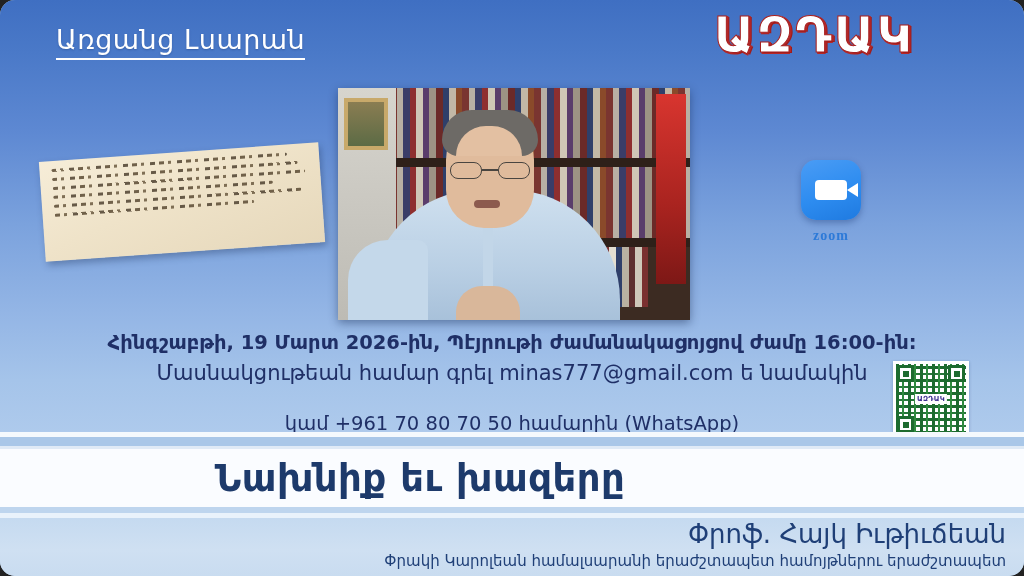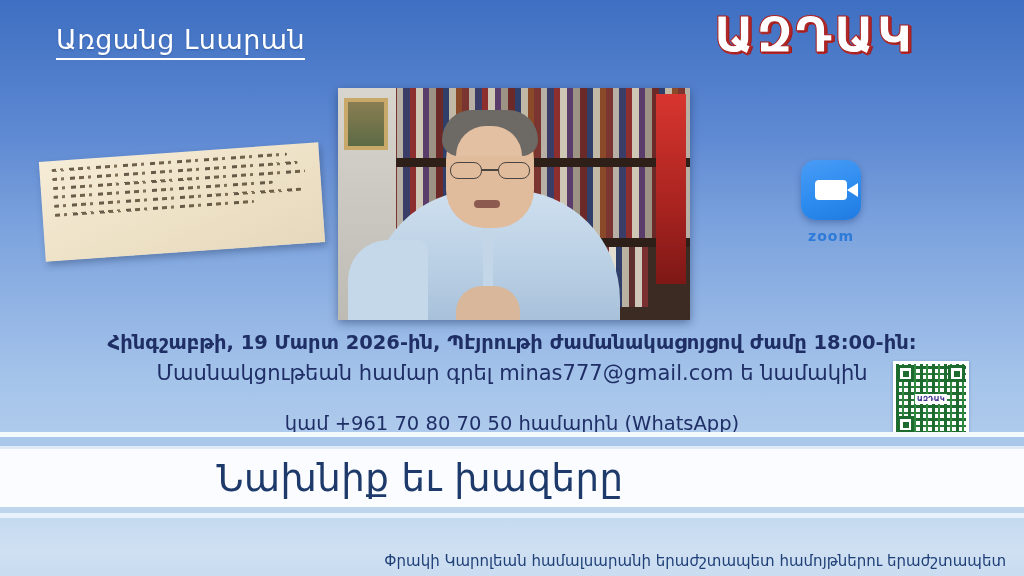--- a/index.html
+++ b/index.html
@@ -7,20 +7,21 @@
     padding: 0;
     background: #222;
   }
   #poster {
     position: relative;
     width: 1024px;
     height: 576px;
     overflow: hidden;
     font-family: "DejaVu Sans", "Liberation Sans", sans-serif;
     background: #b7d0ec;
+    border-radius: 15px;
   }
 
   
   .top-area {
     position: absolute;
     left: 0; top: 0;
     width: 1024px;
     height: 432px;
     background: linear-gradient(180deg,
         #3f6fc2 0%,
@@ -300,20 +301,21 @@
     border-top: 7px solid transparent;
     border-bottom: 7px solid transparent;
     border-right: 11px solid #ffffff;
   }
   .zoom-word {
     margin-top: 8px;
     font-size: 14px;
     font-weight: bold;
     letter-spacing: 1px;
     color: #2d7ad8;
+    font-family: Liberation Serif, serif;
   }
 
   
   .info-1, .info-2, .info-3 {
     position: absolute;
     width: 1024px;
     text-align: center;
     color: #1f2f66;
     font-weight: bold;
     white-space: nowrap;
@@ -389,21 +391,21 @@
   }
   .title-band {
     position: absolute; left: 0; top: 449px; width: 1024px; height: 58px;
     background: #fafcff;
   }
   .main-title {
     position: absolute;
     left: 0; top: 449px; width: 840px; height: 58px;
     display: flex; align-items: center; justify-content: center;
     font-size: 37px;
-    font-weight: normal;
+    font-weight: bold;
     color: #1d3a6b;
     letter-spacing: .5px;
     white-space: nowrap;
   }
   .band-d {
     position: absolute; left:0; top: 507px; width: 1024px; height: 6px;
     background: #bed5ee;
   }
   .band-e {
     position: absolute; left:0; top: 513px; width: 1024px; height: 5px;
@@ -478,21 +480,21 @@
     <div class="person-mouth"></div>
   </div>
 
   <div class="zoom-block">
     <div class="zoom-icon">
       <span class="zoom-cam"></span>
     </div>
     <div class="zoom-word">zoom</div>
   </div>
 
-  <div class="info-1">Հինգշաբթի, 19 Մարտ 2026-ին, Պէյրութի ժամանակացոյցով ժամը 18:00-ին:</div>
+  <div class="info-1">Հինգշաբթի, 19 Մարտ 2026-ին, Պէյրութի ժամանակացոյցով ժամը 16:00-ին:</div>
   <div class="info-2">Մասնակցութեան համար գրել minas777@gmail.com ե նամակին</div>
   <div class="info-3">կամ +961 70 80 70 50 համարին (WhatsApp)</div>
 
   <div class="qr">
     <div class="qr-inner">
       <span class="qr-eye tl"></span>
       <span class="qr-eye tr"></span>
       <span class="qr-eye bl"></span>
       <span class="qr-label">ԱԶԴԱԿ</span>
     </div>
@@ -500,15 +502,16 @@
 
   <div class="band-a"></div>
   <div class="band-b"></div>
   <div class="band-c"></div>
   <div class="title-band"></div>
   <div class="main-title">Նախնիք եւ խազերը</div>
   <div class="band-d"></div>
   <div class="band-e"></div>
 
   <div class="bottom-area"></div>
+  <div class="speaker-name">Փրոֆ. Հայկ Իւթիւճեան</div>
   <div class="speaker-role">Փրակի Կարոլեան համալսարանի երաժշտապետ համոյթներու երաժշտապետ</div>
 
 </div>
 
 </body></html>

